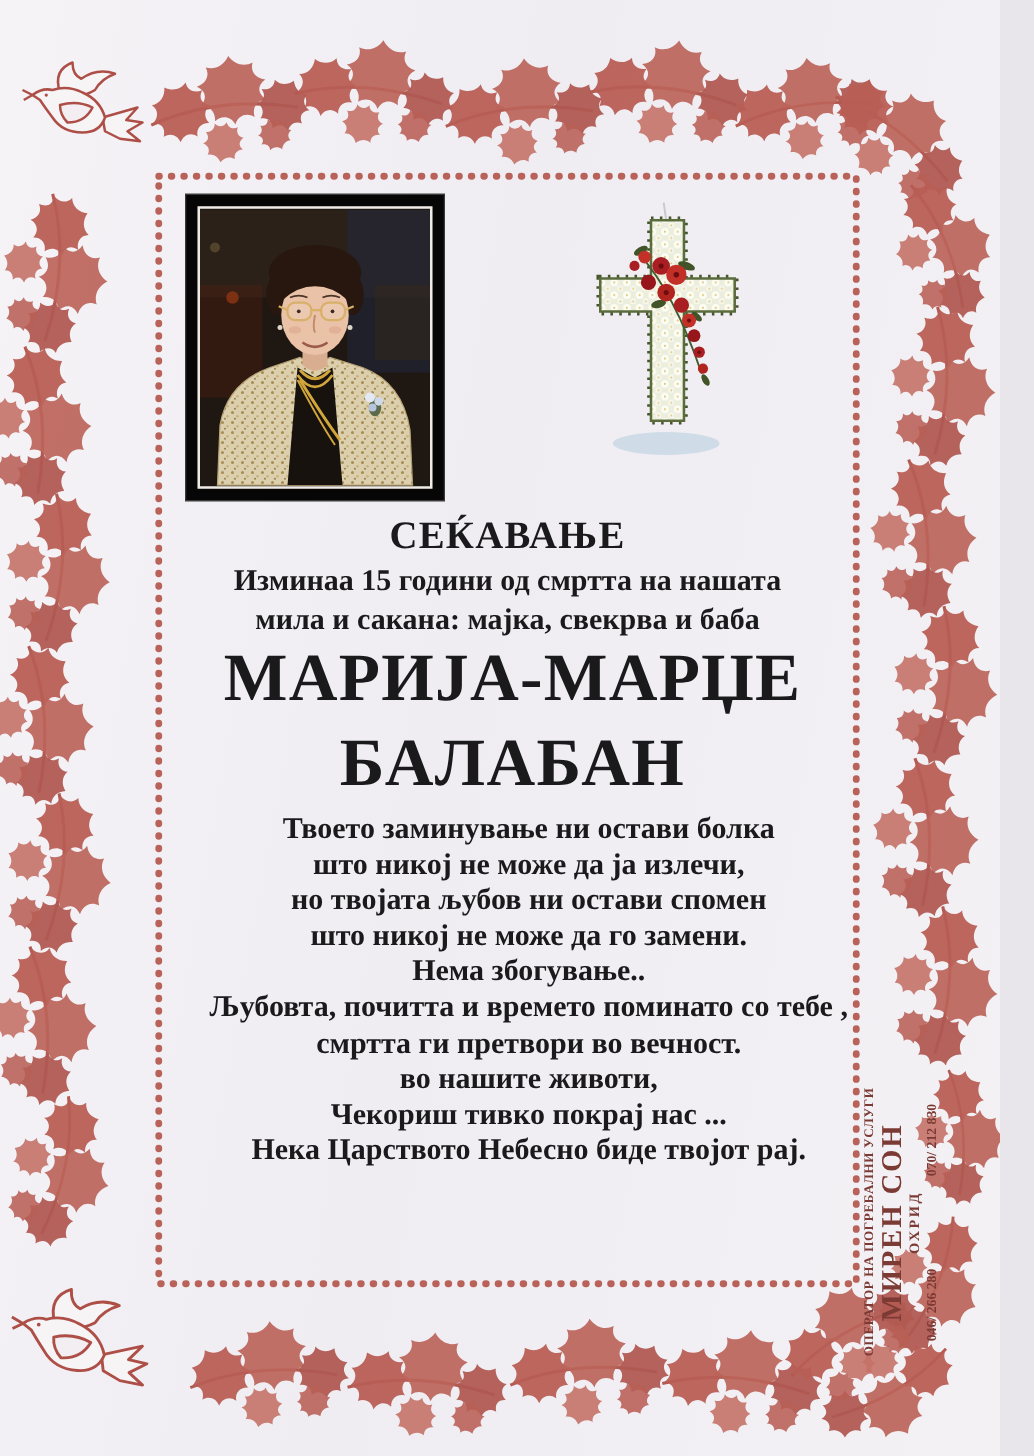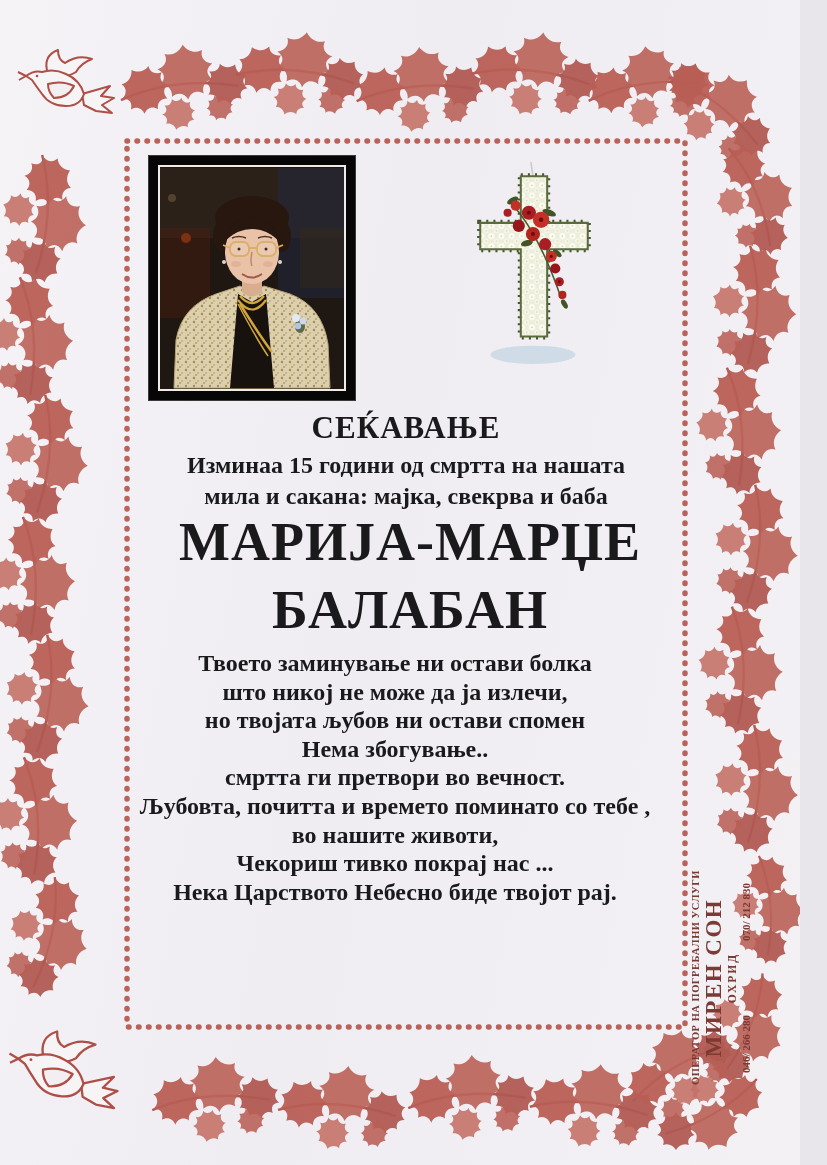--- a/index.html
+++ b/index.html
@@ -18,21 +18,21 @@
     position:absolute;left:9px;top:9px;right:9px;bottom:9px;
     border:2px solid #efece7;overflow:hidden;background:#1f1812;
   }
   .photo-mat svg{display:block;width:100%;height:100%;}
   .cross-wrap{position:absolute;left:468px;top:162px;width:134px;height:208px;}
   .cross-wrap svg{display:block;width:100%;height:100%;}
   .txt{position:absolute;text-align:center;font-weight:bold;}
   .title{left:127px;top:410px;width:558px;font-size:31px;letter-spacing:1px;}
   .intro{left:113px;top:450px;width:586px;font-size:24px;line-height:31px;}
   .name-block{left:98px;top:508px;width:624px;font-size:54px;line-height:68px;letter-spacing:1px;}
-  .poem{left:79px;top:649px;width:632px;font-size:24px;line-height:28.6px;}
+  .poem{left:107px;top:649px;width:632px;font-size:24px;line-height:28.6px;}
   .publisher{
     position:absolute;left:623px;top:938px;width:214px;height:80px;
     transform:rotate(-90deg);
     text-align:center;color:#7c3a34;font-weight:bold;z-index:5;
   }
   .publisher .op{font-size:10.5px;letter-spacing:.5px;white-space:nowrap;}
   .publisher .brand{font-size:23px;letter-spacing:1.5px;line-height:25px;}
   .publisher .city{font-size:11.5px;letter-spacing:2px;line-height:13px;}
   .publisher .phones{display:flex;justify-content:space-between;padding:1px 12px 0 12px;font-size:11px;}
 </style>
@@ -222,23 +222,24 @@
 
   <div class="txt name-block">
     <div>МАРИЈА-МАРЏЕ</div>
     <div>БАЛАБАН</div>
   </div>
 
   <div class="txt poem">
     <div>Твоето заминување ни остави болка</div>
     <div>што никој не може да ја излечи,</div>
     <div>но твојата љубов ни остави спомен</div>
+    <div>што никој не може да го замени.</div>
     <div>Нема збогување..</div>
+    <div>Љубовта, почитта и времето поминато со тебе ,</div>
     <div>смртта ги претвори во вечност.</div>
-    <div>Љубовта, почитта и времето поминато со тебе ,</div>
     <div>во нашите животи,</div>
     <div>Чекориш тивко покрај нас ...</div>
     <div>Нека Царството Небесно биде твојот рај.</div>
   </div>
 
   <div class="publisher">
     <div class="op">ОПЕРАТОР НА ПОГРЕБАЛНИ УСЛУГИ</div>
     <div class="brand">МИРЕН СОН</div>
     <div class="city">ОХРИД</div>
     <div class="phones">

